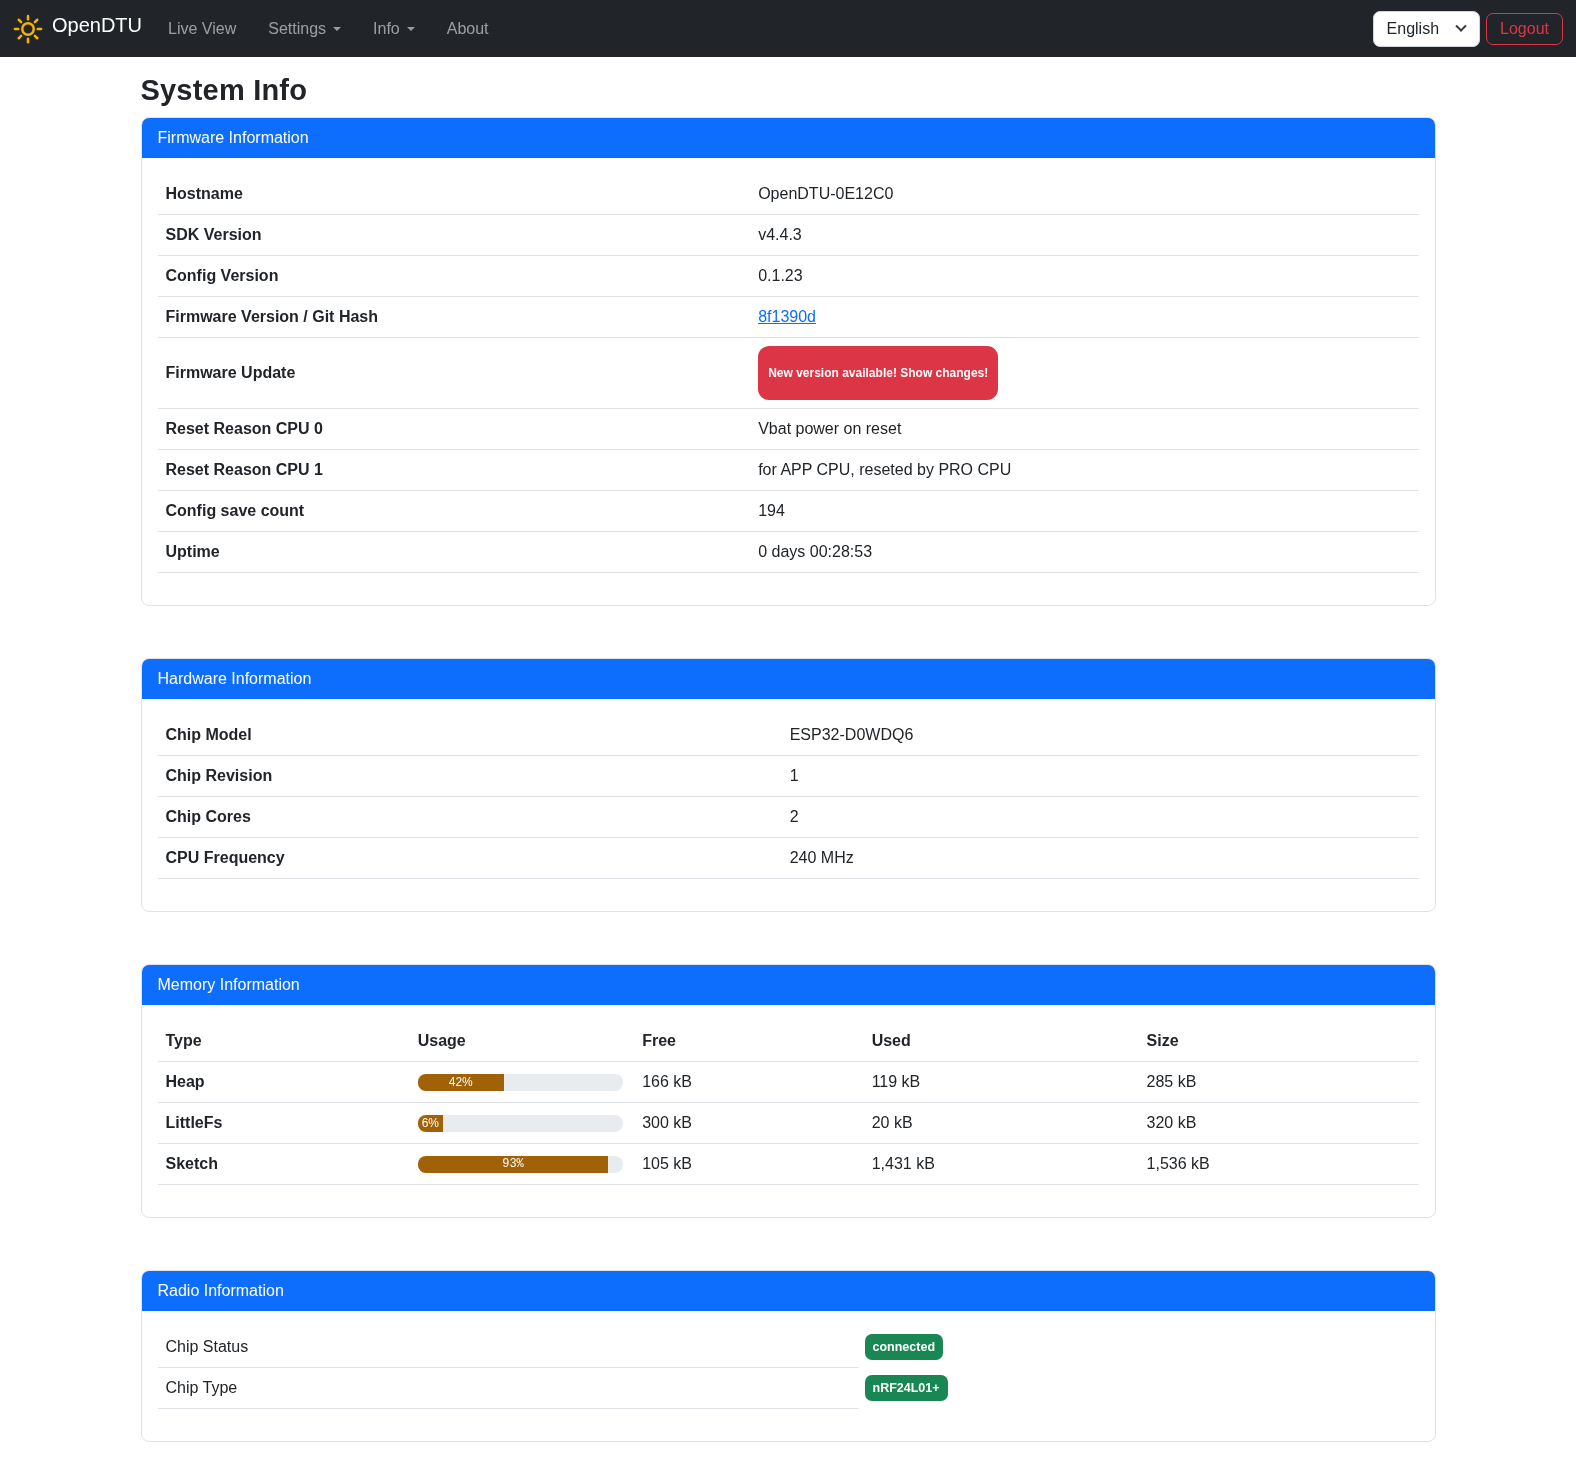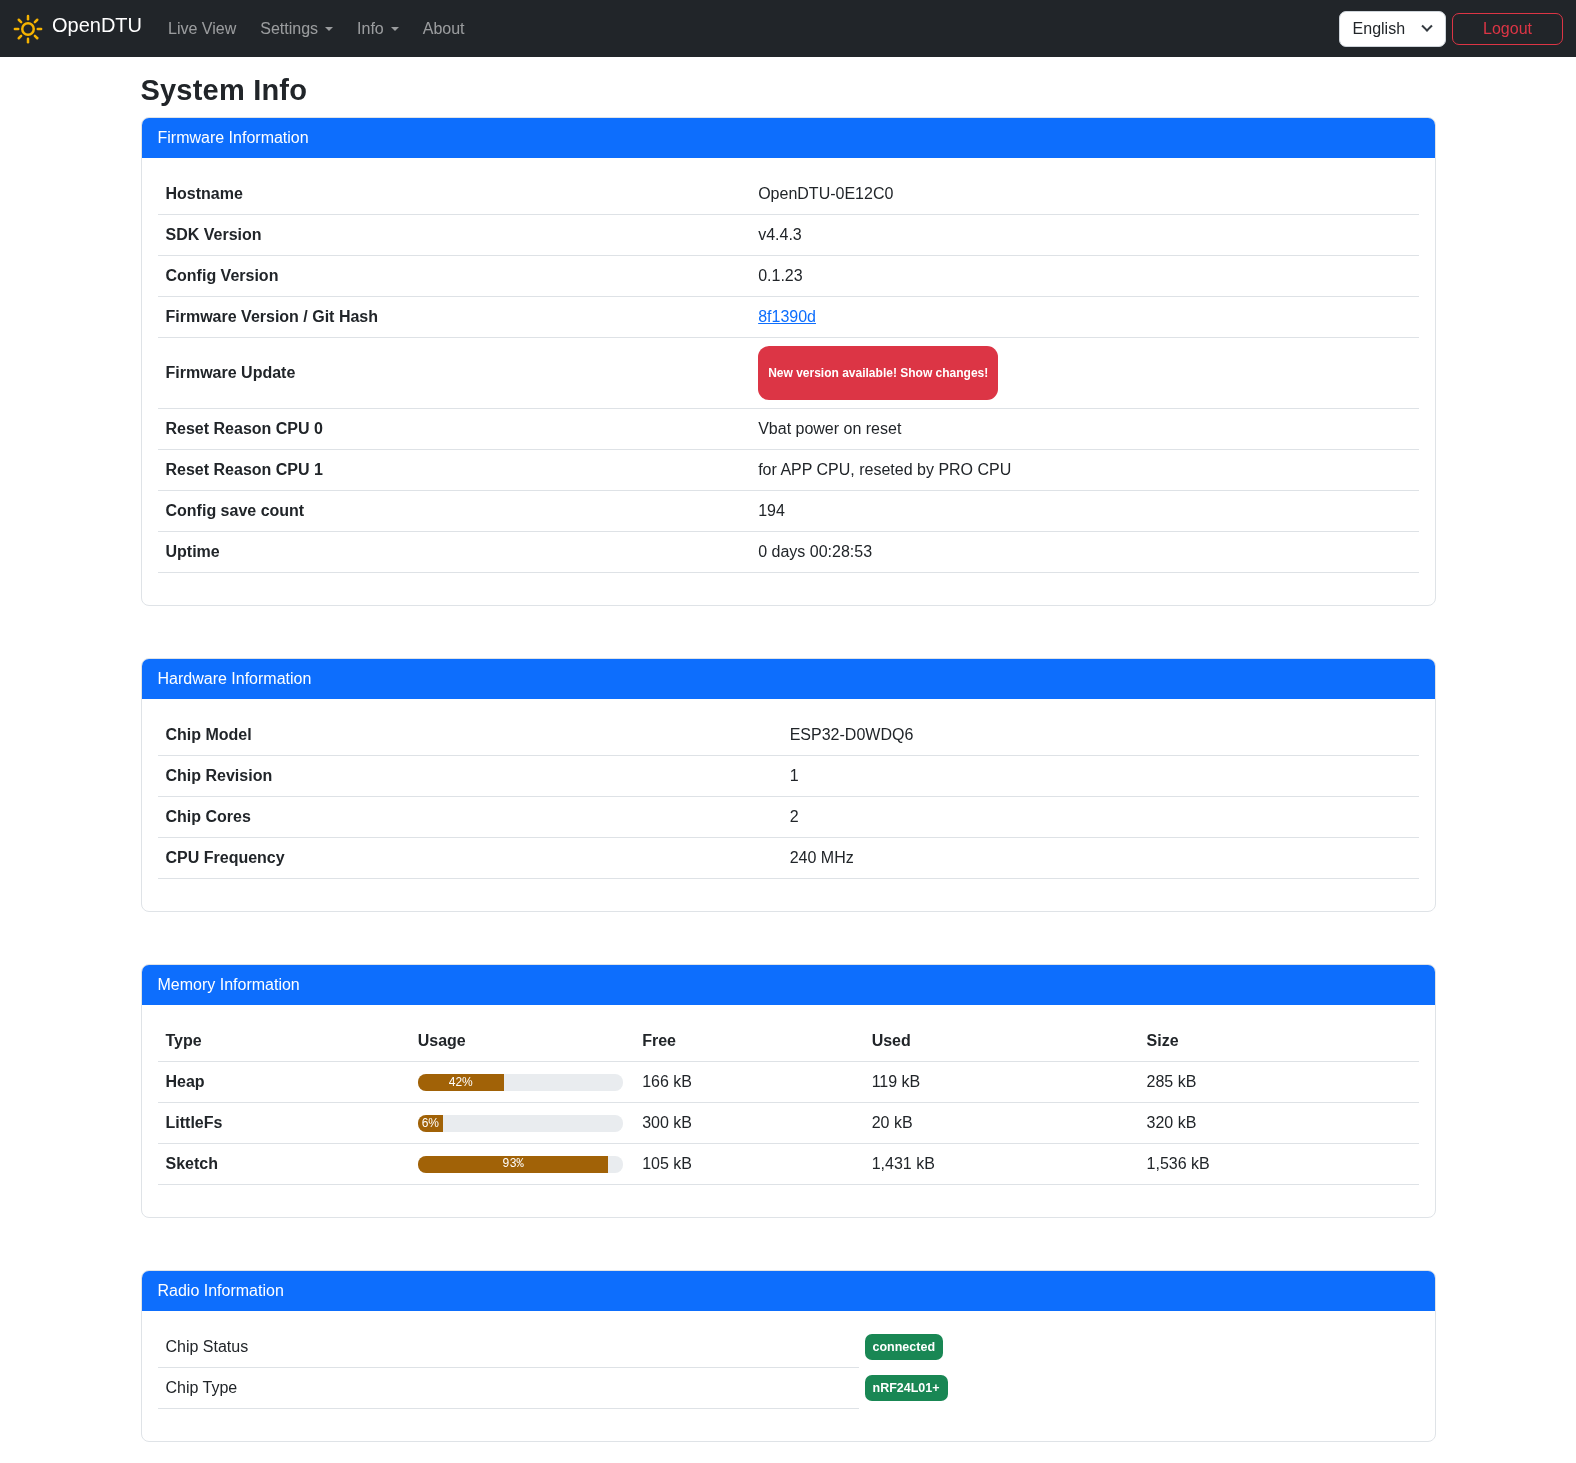--- a/index.html
+++ b/index.html
@@ -21,21 +21,21 @@
     align-items: center;
     justify-content: space-between;
     padding: 0 13px;
   }
   .navbar-left { display: flex; align-items: center; }
   .brand {
     display: flex; gap: 9px;
     color: #ffffff; font-size: 20px; text-decoration: none;
     margin-right: 14px; cursor: pointer;
   }
-  .nav-links { display: flex; align-items: center; }
+  .nav-links { display: flex; align-items: center; gap: 8px; }
   .nav-link {
     color: rgba(255,255,255,.55);
     text-decoration: none;
     padding: 8px 8px;
     margin: 0 4px;
     font-size: 16px;
     display: inline-flex; align-items: center; gap: 7px;
     cursor: pointer;
     white-space: nowrap;
   }
@@ -60,21 +60,21 @@
     border-bottom: 2px solid #343a40;
     transform: rotate(45deg) translate(-2px,-2px);
   }
   .logout-btn {
     background: transparent;
     border: 1px solid #dc3545;
     color: #dc3545;
     border-radius: 7px;
     font-family: "Liberation Sans", sans-serif;
     font-size: 16px;
-    padding: 6px 30px;
+    padding: 6px 13px;
     cursor: pointer;
   }
 
   
   .container { width: 1295px; margin: 0 auto; }
   h1.page-title {
     font-size: 29px;
     font-weight: 600;
     margin: 17px 0 10px 0;
     letter-spacing: 0.2px;

